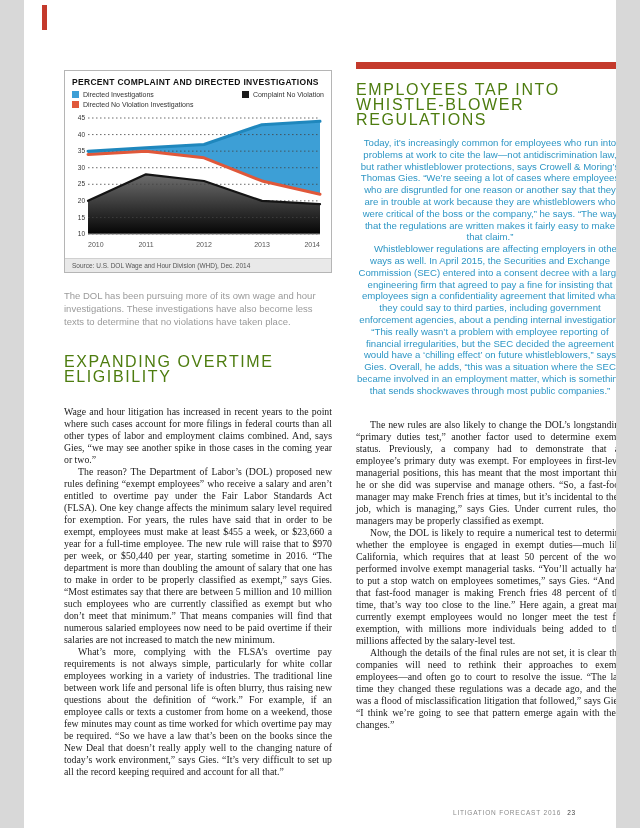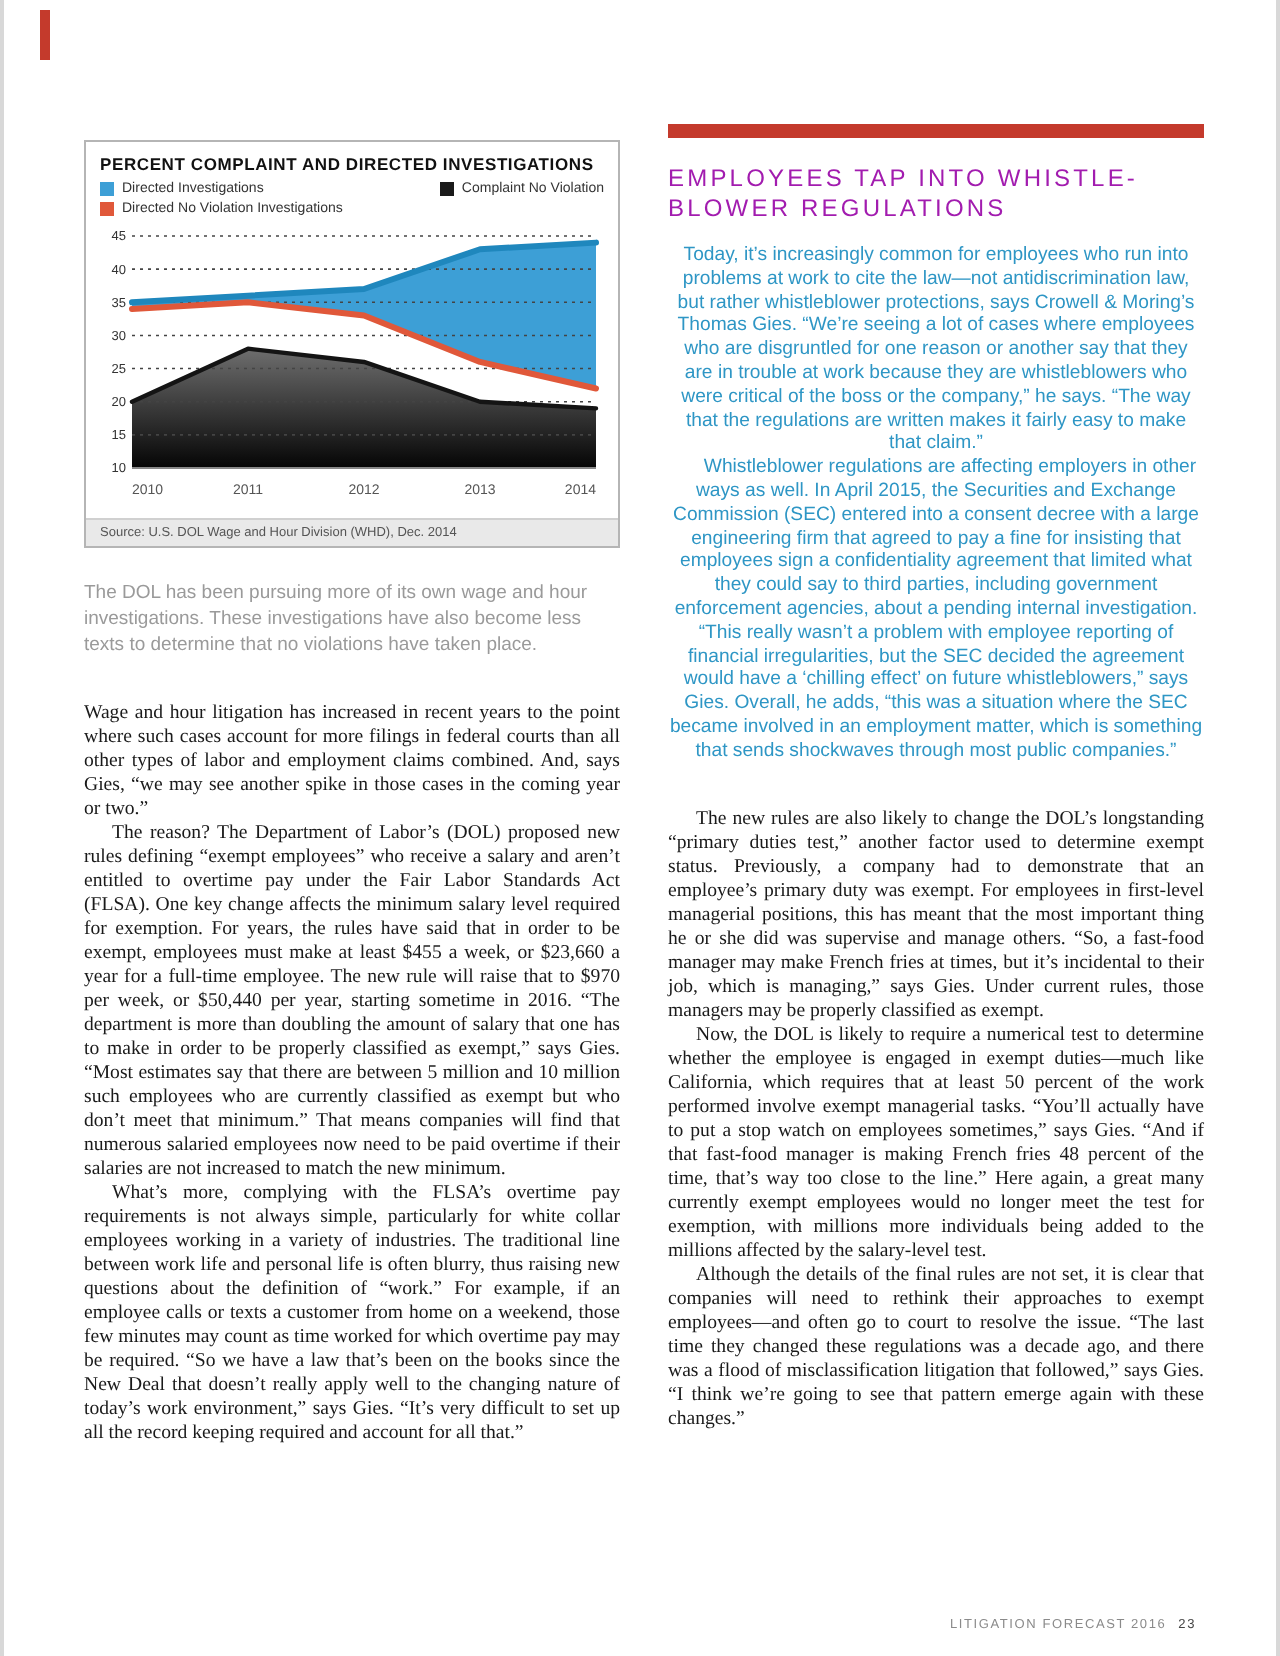--- a/index.html
+++ b/index.html
@@ -1,20 +1,19 @@
 <!DOCTYPE html>
 <html><head>
 <meta charset="utf-8">
 <style>
   html,body { margin:0; padding:0; background:#d8d8d8; }
   .page {
     position:relative; width:592px; height:828px; margin:0 auto;
     background:#ffffff; overflow:hidden;
     font-family:"Liberation Sans", sans-serif;
-    padding-left:44px;
   }
   .corner-mark { position:absolute; left:18px; top:5px; width:5px; height:25px; background:#c43a2c; }
 
   
   .left-col  { position:absolute; left:40px;  top:70px; width:268px; }
   .right-col { position:absolute; left:332px; top:62px; width:268px; }
 
   
   .chart-box { border:1px solid #b5b5b5; background:#fff; width:268px; box-sizing:border-box; }
   .chart-title {
@@ -30,21 +29,21 @@
     background:#e9e9e9; color:#555; font-size:6.5px; padding:3px 7px; margin-top:2px;
     border-top:1px solid #d0d0d0;
   }
 
   .caption {
     margin-top:16px; color:#9a9a9a; font-size:9.5px; line-height:13px;
     font-family:"Liberation Sans", sans-serif;
   }
 
   .section-heading {
-    color:#a21caf; font-size:12px; letter-spacing:1.6px; font-weight:normal;
+    color:#4d7c0f; font-size:16px; letter-spacing:1.6px; font-weight:normal;
     margin:26px 0 0 0; line-height:15px; font-family:"Liberation Sans", sans-serif;
   }
   .right-col .section-heading { margin-top:0; }
 
   .serif {
     margin-top:22px; font-family:"Liberation Serif", serif;
     font-size:9.8px; line-height:12px; color:#1a1a1a; text-align:justify;
   }
   .serif p { margin:0; }
   .serif p + p { text-indent:14px; }
@@ -134,20 +133,21 @@
             <text x="192" y="135" text-anchor="middle" font-size="7" fill="#555" font-family="Liberation Sans, sans-serif">2013</text>
             <text x="250" y="135" text-anchor="end" font-size="7" fill="#555" font-family="Liberation Sans, sans-serif">2014</text>
           </svg>
       </div>
 
       <div class="chart-source">Source: U.S. DOL Wage and Hour Division (WHD), Dec. 2014</div>
     </div>
 
     <div class="caption">The DOL has been pursuing more of its own wage and hour investigations. These investigations have also become less texts to determine that no violations have taken place.</div>
 
+    <h2 class="section-heading">EXPANDING OVERTIME ELIGIBILITY</h2>
 
     <div class="serif">
       <p>Wage and hour litigation has increased in recent years to the point where such cases account for more filings in federal courts than all other types of labor and employment claims combined. And, says Gies, “we may see another spike in those cases in the coming year or two.”</p>
       <p>The reason? The Department of Labor’s (DOL) proposed new rules defining “exempt employees” who receive a salary and aren’t entitled to overtime pay under the Fair Labor Standards Act (FLSA). One key change affects the minimum salary level required for exemption. For years, the rules have said that in order to be exempt, employees must make at least $455 a week, or $23,660 a year for a full-time employee. The new rule will raise that to $970 per week, or $50,440 per year, starting sometime in 2016. “The department is more than doubling the amount of salary that one has to make in order to be properly classified as exempt,” says Gies. “Most estimates say that there are between 5 million and 10 million such employees who are currently classified as exempt but who don’t meet that minimum.” That means companies will find that numerous salaried employees now need to be paid overtime if their salaries are not increased to match the new minimum.</p>
       <p>What’s more, complying with the FLSA’s overtime pay requirements is not always simple, particularly for white collar employees working in a variety of industries. The traditional line between work life and personal life is often blurry, thus raising new questions about the definition of “work.” For example, if an employee calls or texts a customer from home on a weekend, those few minutes may count as time worked for which overtime pay may be required. “So we have a law that’s been on the books since the New Deal that doesn’t really apply well to the changing nature of today’s work environment,” says Gies. “It’s very difficult to set up all the record keeping required and account for all that.”</p>
     </div>
   </div>
 
   <div class="right-col">
     <div class="redbar"></div>

